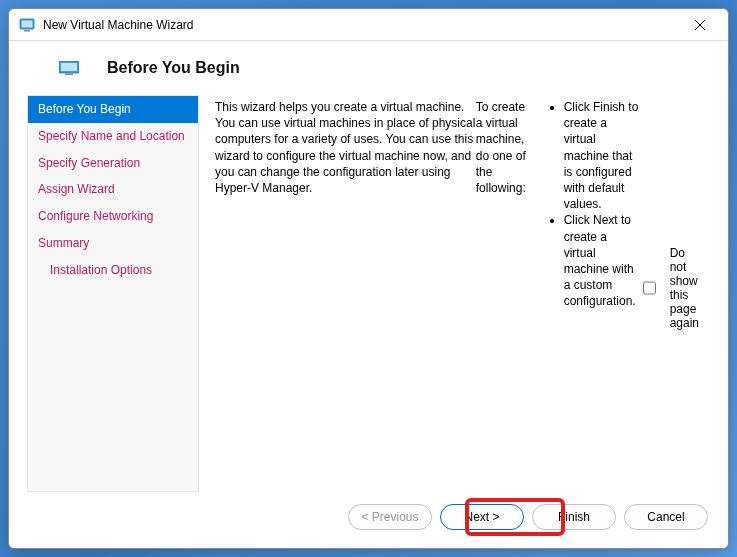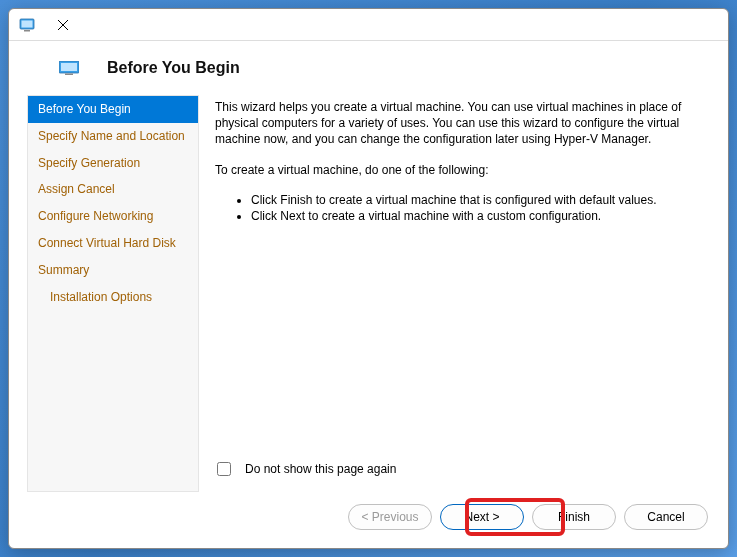--- a/index.html
+++ b/index.html
@@ -51,36 +51,36 @@
   .sidebar {
     width: 172px;
     background: #f7f7f7;
     border: 1px solid #e5e5e5;
     display: flex;
     flex-direction: column;
     font-size: 12px;
   }
   .sidebar-item {
     padding: 5px 10px;
-    color: #a16207;
+    color: #be185d;
     cursor: pointer;
     line-height: 1.4;
   }
   .sidebar-item.selected {
     background: #0078d7;
     color: #fff;
   }
   .sidebar-item.indented { padding-left: 22px; }
   .main {
     flex: 1;
     padding: 4px 10px 10px 16px;
     font-size: 12px;
     color: #000;
     display: flex;
-    flex-direction: column;
+    flex-direction: row;
   }
   .main p { line-height: 1.35; margin-bottom: 14px; }
   .main ul { list-style: disc; padding-left: 36px; margin-bottom: 14px; }
   .main ul li { line-height: 1.35; }
   .spacer { flex: 1; }
   .checkbox-row { display: flex; align-items: center; gap: 14px; margin-bottom: 6px; margin-left: 2px; }
   .checkbox-row input { width: 14px; height: 14px; }
   .footer {
     display: flex;
     justify-content: flex-end;
@@ -118,20 +118,21 @@
 <div class="window">
 
   <div class="titlebar">
     <span class="app-icon">
       <svg class="vm-icon-svg" width="16" height="16" viewBox="0 0 16 16">
         <rect x="1" y="2" width="14" height="10" rx="1" fill="#3aa0e8" stroke="#2a6fa8" stroke-width="0.8"></rect>
         <rect x="2.5" y="3.5" width="11" height="7" fill="#bfe4ff"></rect>
         <rect x="5" y="13" width="6" height="1.5" fill="#8a8a8a"></rect>
       </svg>
     </span>
+    <span class="title">New Virtual Machine Wizard</span>
     <div class="close-btn">
       <svg width="10" height="10" viewBox="0 0 10 10">
         <line x1="0" y1="0" x2="10" y2="10" stroke="#000" stroke-width="1"></line>
         <line x1="10" y1="0" x2="0" y2="10" stroke="#000" stroke-width="1"></line>
       </svg>
     </div>
   </div>
 
   <div class="header-area">
     <span class="page-icon">
@@ -142,23 +143,22 @@
       </svg>
     </span>
     <h1>Before You Begin</h1>
   </div>
 
   <div class="content">
     <div class="sidebar">
       <div class="sidebar-item selected"><span>Before You Begin</span></div>
       <div class="sidebar-item"><span>Specify Name and Location</span></div>
       <div class="sidebar-item"><span>Specify Generation</span></div>
-      <div class="sidebar-item"><span>Assign Cancel</span></div>
+      <div class="sidebar-item"><span>Assign Wizard</span></div>
       <div class="sidebar-item"><span>Configure Networking</span></div>
-      <div class="sidebar-item"><span>Connect Virtual Hard Disk</span></div>
       <div class="sidebar-item"><span>Summary</span></div>
       <div class="sidebar-item indented"><span>Installation Options</span></div>
     </div>
 
     <div class="main">
       <p>This wizard helps you create a virtual machine. You can use virtual machines in place of physical computers for a variety of uses. You can use this wizard to configure the virtual machine now, and you can change the configuration later using Hyper-V Manager.</p>
       <p>To create a virtual machine, do one of the following:</p>
       <ul>
         <li>Click Finish to create a virtual machine that is configured with default values.</li>
         <li>Click Next to create a virtual machine with a custom configuration.</li>

